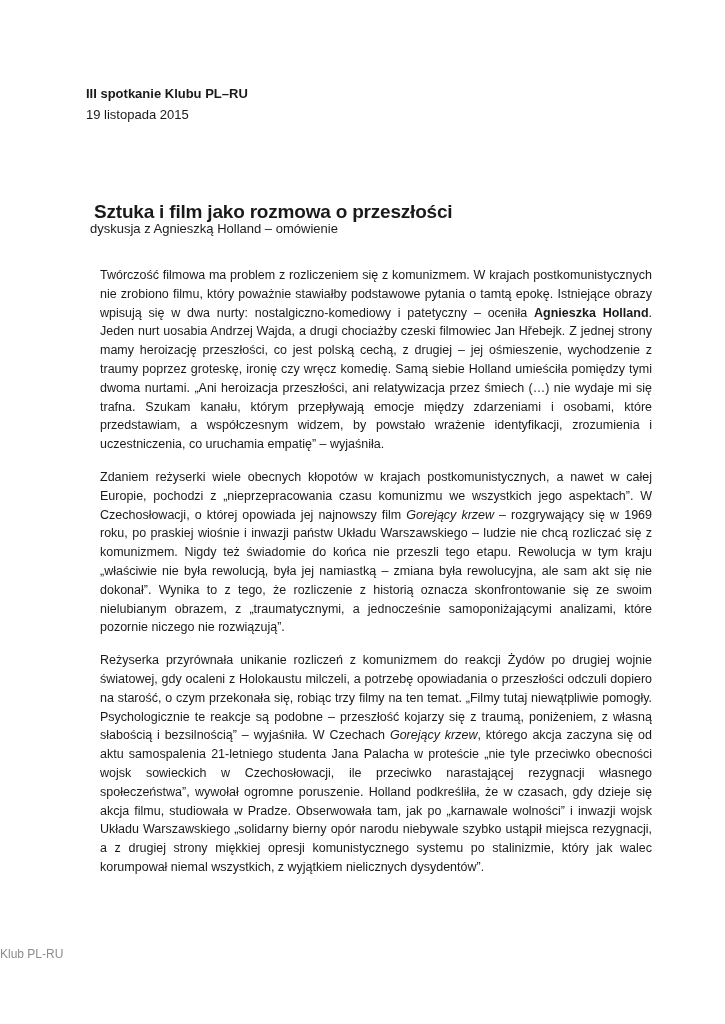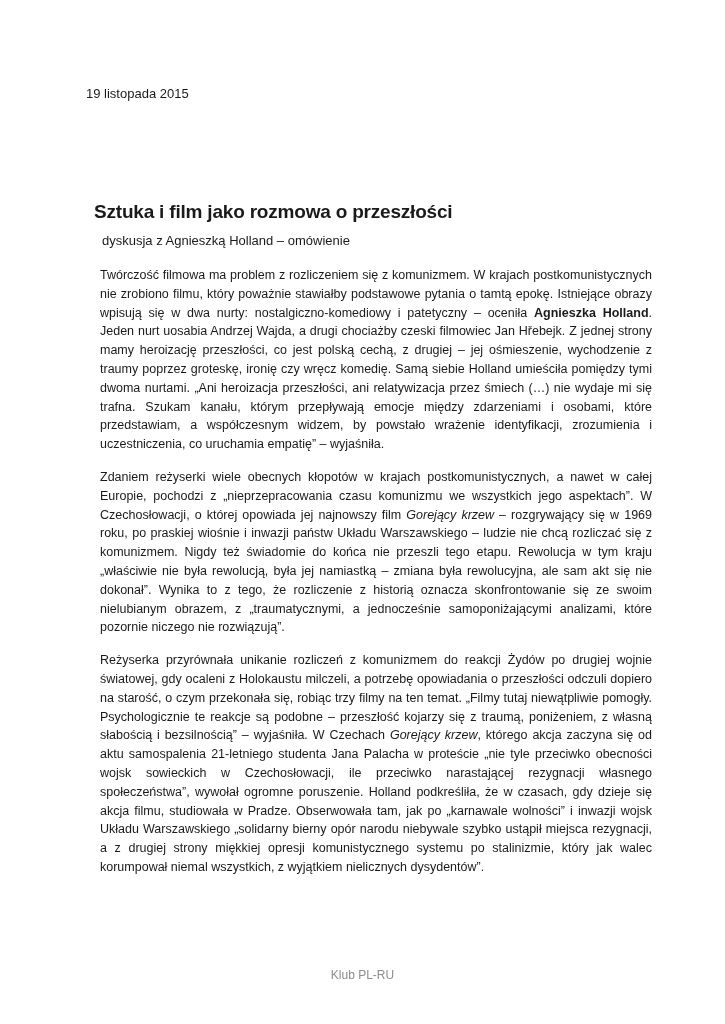--- a/index.html
+++ b/index.html
@@ -40,21 +40,21 @@
     font-size: 19px;
     line-height: 23px;
     font-weight: bold;
     letter-spacing: -0.2px;
   }
   .doc-subtitle {
     position: absolute;
     top: 215px;
     left: 86px;
     right: 87px;
-    margin: 16px;
+    margin: 4px;
     font-size: 13px;
     line-height: 20px;
   }
   .doc-body {
     position: absolute;
     top: 266px;
     left: 86px;
     width: 552px;
     margin-left: 14px;
   }
@@ -65,33 +65,32 @@
     text-align: justify;
     text-justify: inter-word;
   }
   .para span.seg-bold { font-weight: bold; }
   .para span.seg-italic { font-style: italic; }
   .doc-footer {
     position: absolute;
     top: 946px;
     left: 0;
     right: 0;
-    text-align: center;
     font-size: 12px;
     line-height: 16px;
     color: var(--footer-color, #8c8c8c);
-    margin-top: 21px;
   }
 </style>
 </head>
 <body>
 
 <div class="page">
 
   <div class="doc-header">
+    <p class="hdr-line hdr-bold">III spotkanie Klubu PL–RU</p>
     <p class="hdr-line">19 listopada 2015</p>
   </div>
 
   <h1 class="doc-title">Sztuka i film jako rozmowa o przeszłości</h1>
   <p class="doc-subtitle">dyskusja z Agnieszką Holland – omówienie</p>
 
   <div class="doc-body">
     <p class="para"><span>Twórczość filmowa ma problem z rozliczeniem się z komunizmem. W krajach postkomunistycznych nie zrobiono filmu, który poważnie stawiałby podstawowe pytania o tamtą epokę. Istniejące obrazy wpisują się w dwa nurty: nostalgiczno-komediowy i patetyczny – oceniła </span><span class="seg-bold">Agnieszka Holland</span><span>. Jeden nurt uosabia Andrzej Wajda, a drugi chociażby czeski filmowiec Jan Hřebejk. Z jednej strony mamy heroizację przeszłości, co jest polską cechą, z drugiej – jej ośmieszenie, wychodzenie z traumy poprzez groteskę, ironię czy wręcz komedię. Samą siebie Holland umieściła pomiędzy tymi dwoma nurtami. „Ani heroizacja przeszłości, ani relatywizacja przez śmiech (…) nie wydaje mi się trafna. Szukam kanału, którym przepływają emocje między zdarzeniami i osobami, które przedstawiam, a współczesnym widzem, by powstało wrażenie identyfikacji, zrozumienia i uczestniczenia, co uruchamia empatię” – wyjaśniła.</span></p>
     <p class="para"><span>Zdaniem reżyserki wiele obecnych kłopotów w krajach postkomunistycznych, a nawet w całej Europie, pochodzi z „nieprzepracowania czasu komunizmu we wszystkich jego aspektach”. W Czechosłowacji, o której opowiada jej najnowszy film </span><span class="seg-italic">Gorejący krzew</span><span> – rozgrywający się w 1969 roku, po praskiej wiośnie i inwazji państw Układu Warszawskiego – ludzie nie chcą rozliczać się z komunizmem. Nigdy też świadomie do końca nie przeszli tego etapu. Rewolucja w tym kraju „właściwie nie była rewolucją, była jej namiastką – zmiana była rewolucyjna, ale sam akt się nie dokonał”. Wynika to z tego, że rozliczenie z historią oznacza skonfrontowanie się ze swoim nielubianym obrazem, z „traumatycznymi, a jednocześnie samoponiżającymi analizami, które pozornie niczego nie rozwiązują”.</span></p>
     <p class="para"><span>Reżyserka przyrównała unikanie rozliczeń z komunizmem do reakcji Żydów po drugiej wojnie światowej, gdy ocaleni z Holokaustu milczeli, a potrzebę opowiadania o przeszłości odczuli dopiero na starość, o czym przekonała się, robiąc trzy filmy na ten temat. „Filmy tutaj niewątpliwie pomogły. Psychologicznie te reakcje są podobne – przeszłość kojarzy się z traumą, poniżeniem, z własną słabością i bezsilnością” – wyjaśniła. W Czechach </span><span class="seg-italic">Gorejący krzew</span><span>, którego akcja zaczyna się od aktu samospalenia 21-letniego studenta Jana Palacha w proteście „nie tyle przeciwko obecności wojsk sowieckich w Czechosłowacji, ile przeciwko narastającej rezygnacji własnego społeczeństwa”, wywołał ogromne poruszenie. Holland podkreśliła, że w czasach, gdy dzieje się akcja filmu, studiowała w Pradze. Obserwowała tam, jak po „karnawale wolności” i inwazji wojsk Układu Warszawskiego „solidarny bierny opór narodu niebywale szybko ustąpił miejsca rezygnacji, a z drugiej strony miękkiej opresji komunistycznego systemu po stalinizmie, który jak walec korumpował niemal wszystkich, z wyjątkiem nielicznych dysydentów”.</span></p>

